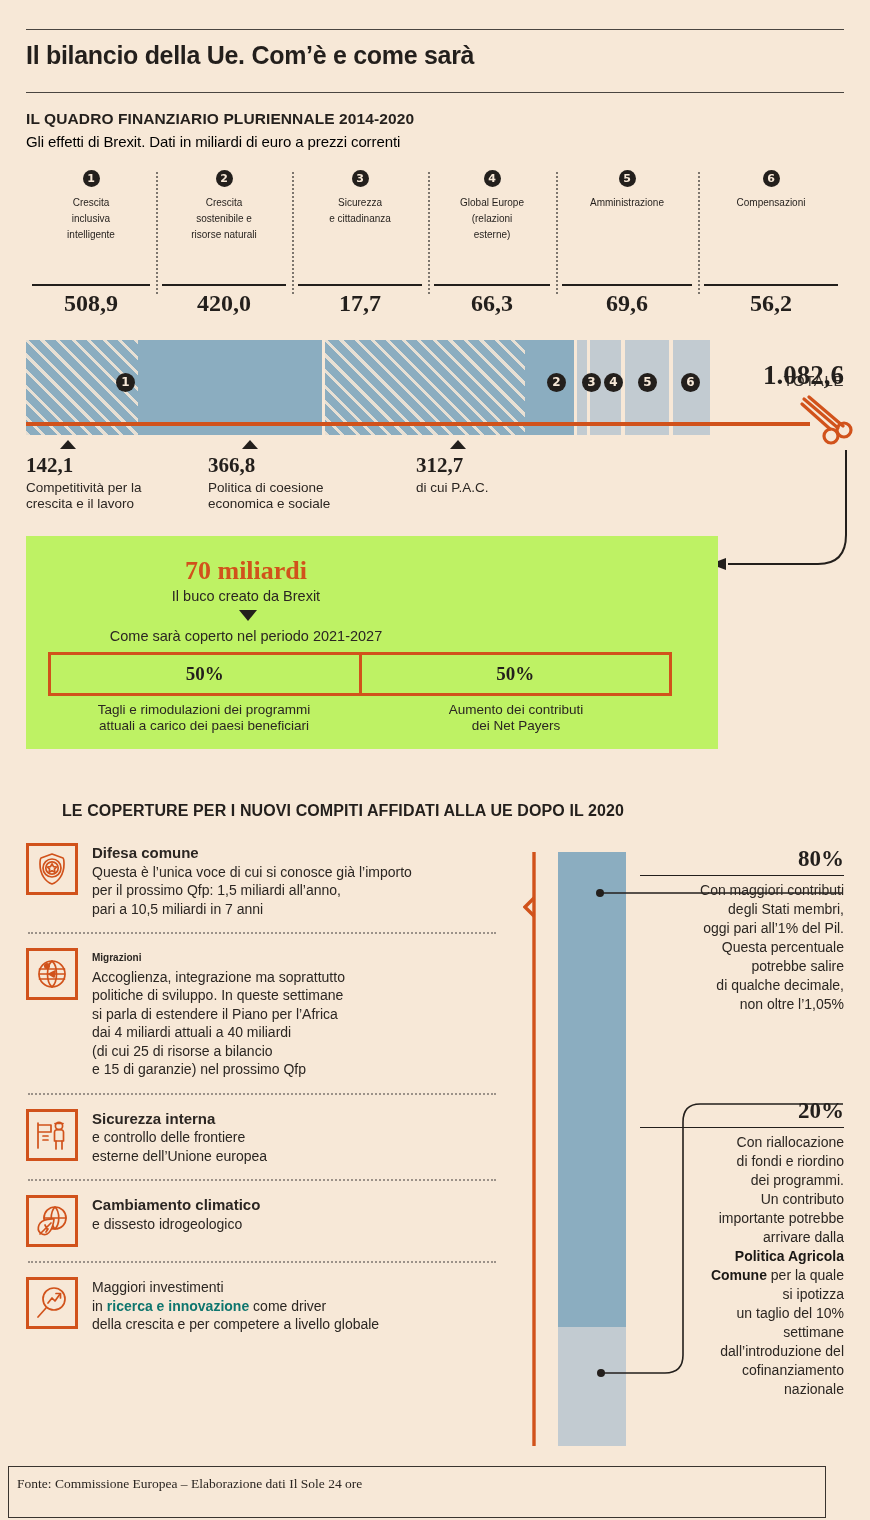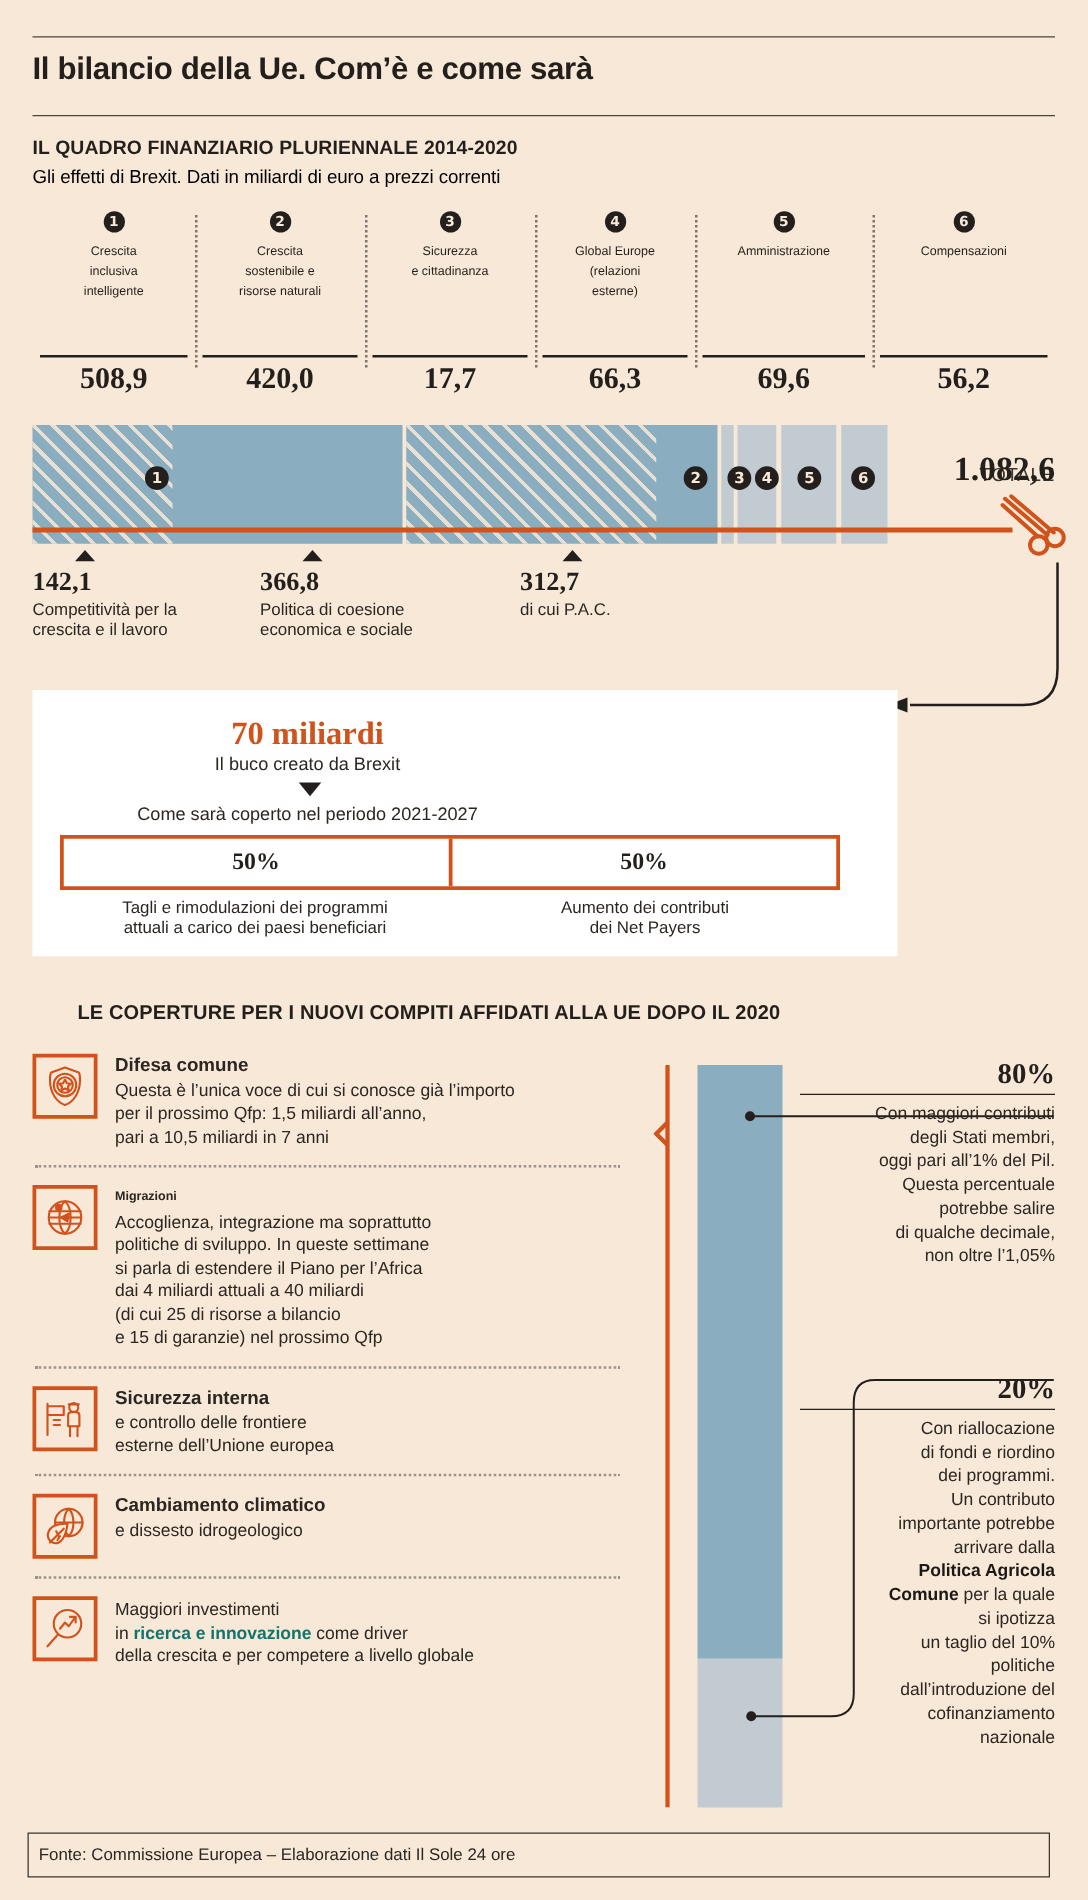--- a/index.html
+++ b/index.html
@@ -65,21 +65,21 @@
   #scissors{position:absolute;left:800px;top:395px;}
 
   
   .marker{position:absolute;}
   .tri{width:0;height:0;border-left:8px solid transparent;border-right:8px solid transparent;
        border-bottom:9px solid #231f1c;}
   .mval{font-size:21px;font-weight:bold;font-family:"Liberation Serif", serif;margin-top:4px;}
   .mtxt{font-size:13.5px;line-height:16px;color:#2b2622;margin-top:2px;}
 
   
-  #brexit{position:absolute;left:26px;top:536px;width:692px;height:213px;background:#ffffff;margin-top:16px;}
+  #brexit{position:absolute;left:26px;top:536px;width:692px;height:213px;background:#bef264;}
   #brexit-num{position:absolute;top:20px;left:0;width:440px;text-align:center;
     font-size:26px;font-weight:bold;color:#d1521b;font-family:"Liberation Serif", serif;}
   #brexit-sub{position:absolute;top:52px;left:0;width:440px;text-align:center;
     font-size:14.5px;color:#2b2622;}
   #brexit-arrowdown{position:absolute;top:74px;left:213px;
     width:0;height:0;border-left:9px solid transparent;border-right:9px solid transparent;
     border-top:11px solid #231f1c;}
   #brexit-how{position:absolute;top:92px;left:0;width:440px;text-align:center;
     font-size:14.5px;color:#2b2622;}
   #pctrow{position:absolute;top:116px;left:22px;width:624px;height:44px;
@@ -112,22 +112,22 @@
   .pct-head{font-size:23px;font-weight:bold;font-family:"Liberation Serif", serif;
      border-bottom:1.5px solid #231f1c;padding-bottom:3px;}
   .pct-body{font-size:14px;line-height:19px;color:#2b2622;margin-top:5px;}
   .pct-body b{color:#1b1815;}
 
   
   #leader80{position:absolute;left:595px;top:886px;}
   #leader20{position:absolute;left:595px;top:1100px;}
 
   
-  #footer{position:absolute;left:22px;top:1466px;width:818px;height:36px;
-     border:1px solid #3a342f;box-sizing:border-box;}
+  #footer{position:absolute;left:8px;top:1466px;width:818px;height:52px;
+     border:1px solid #3a342f;box-sizing:border-box;font-family:Liberation Serif, serif;}
   #footer span{position:absolute;left:8px;top:9px;font-size:13.5px;color:#2b2622;}
 </style>
 </head>
 <body>
 
 <div class="page">
 
   <div class="rule" id="rule-top"></div>
   <div id="title">Il bilancio della Ue. Com’è e come sarà</div>
   <div class="rule" id="rule-bot"></div>
@@ -393,21 +393,21 @@
           <div>Con riallocazione</div>
           <div>di fondi e riordino</div>
           <div>dei programmi.</div>
           <div>Un contributo</div>
           <div>importante potrebbe</div>
           <div>arrivare dalla</div>
           <div><b>Politica Agricola</b></div>
           <div><b>Comune</b> per la quale</div>
           <div>si ipotizza</div>
           <div>un taglio del 10%</div>
-          <div>politiche</div>
+          <div>settimane</div>
           <div>dall’introduzione del</div>
           <div>cofinanziamento</div>
           <div>nazionale</div>
         </div>
       </div>
     </div>
 
   <div id="footer">
     <span>Fonte: Commissione Europea – Elaborazione dati Il Sole 24 ore</span>
   </div>

